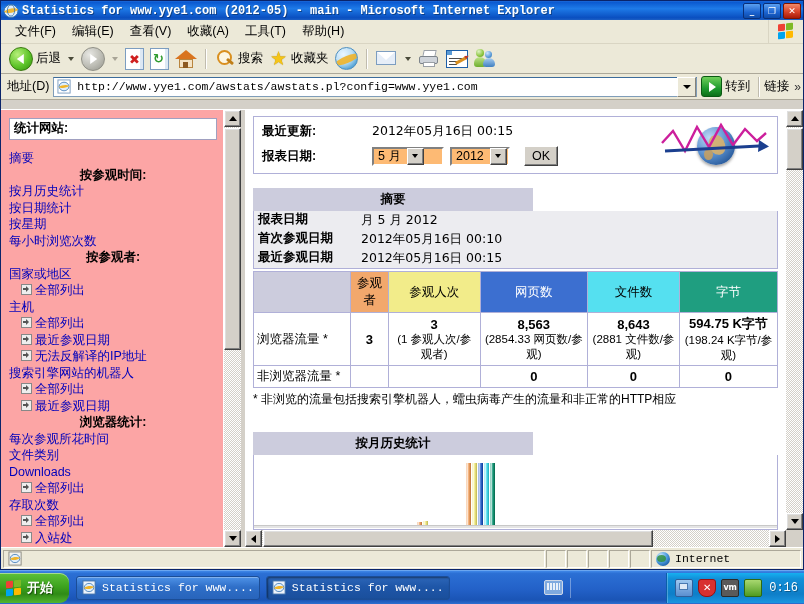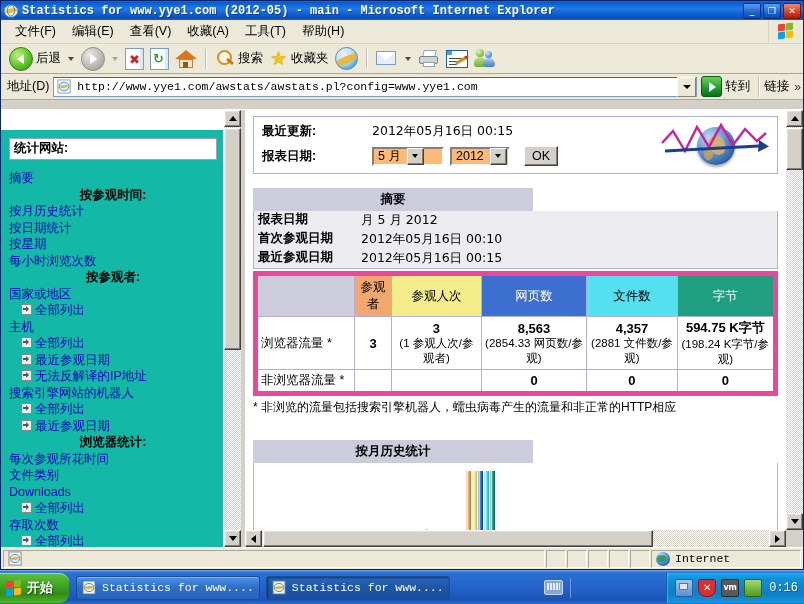--- a/index.html
+++ b/index.html
@@ -187,23 +187,22 @@
 
   
   .body-area{
     position:absolute;left:0;right:0;top:108px;bottom:22px;
     background:#fff;
     border-top:1px solid #fff;
     box-sizing:border-box;
   }
   .frame-left{
     position:absolute;left:0;top:0;bottom:0;width:222px;
-    background:#14b8a6;overflow:hidden;
+    background:#fca5a5;overflow:hidden;
     border-right:1px solid #fff;
-    margin-top:20px;
   }
   .sb-vert{
     position:absolute;top:0;bottom:0;width:17px;background:#d4d0c8;
     border-left:1px solid #fff;
   }
   .sb-vert.left{left:222px;}
   .sb-trough{
     position:absolute;left:0;right:0;top:17px;bottom:17px;
     background-image:linear-gradient(45deg,#fff 25%,#d4d0c8 25%,#d4d0c8 50%,#fff 50%,#fff 75%,#d4d0c8 75%);
     background-size:2px 2px;
@@ -341,21 +340,21 @@
     border:1px solid #b0b0d8;border-top:none;background:#ececf0;
     font-size:12.5px;width:100%;box-sizing:border-box;
     border-collapse:collapse;
   }
   .sumtable td{padding:1px 4px;vertical-align:top;}
   .sumtable td.k{font-weight:bold;width:95px;line-height:14px;}
   .sumtable td.v{font-family:"DejaVu Sans",sans-serif;}
 
   .stattable{
     width:100%;border-collapse:collapse;font-size:12.5px;margin-top:2px;
-    border:5px solid #ec4899;background:#fff;
+    border:1px solid #ec4899;background:#fff;
   }
   .stattable td,.stattable th{
     border:1px solid #b0b0d8;padding:2px 3px;text-align:center;vertical-align:middle;
   }
   .stattable th{font-weight:normal;font-size:12.5px;padding:3px 2px;}
   .stattable td.rowlabel{text-align:left;font-weight:normal;width:90px;}
   .stattable .big{font-weight:bold;font-size:13px;}
   .stattable .sub{font-size:11.5px;font-weight:normal;}
   .hdr-blank{background:#ccccdd;}
   .hdr-visitors{background:#f2a86c;}
@@ -754,21 +753,21 @@
             </td>
             <td>
               <div class="big">3</div>
               <div class="sub">(1 参观人次/参观者)</div>
             </td>
             <td>
               <div class="big">8,563</div>
               <div class="sub">(2854.33 网页数/参观)</div>
             </td>
             <td>
-              <div class="big">4,357</div>
+              <div class="big">8,643</div>
               <div class="sub">(2881 文件数/参观)</div>
             </td>
             <td>
               <div class="big">594.75 K字节</div>
               <div class="sub">(198.24 K字节/参观)</div>
             </td>
           </tr>
           <tr>
             <td class="rowlabel">非浏览器流量 *</td>
             <td>

